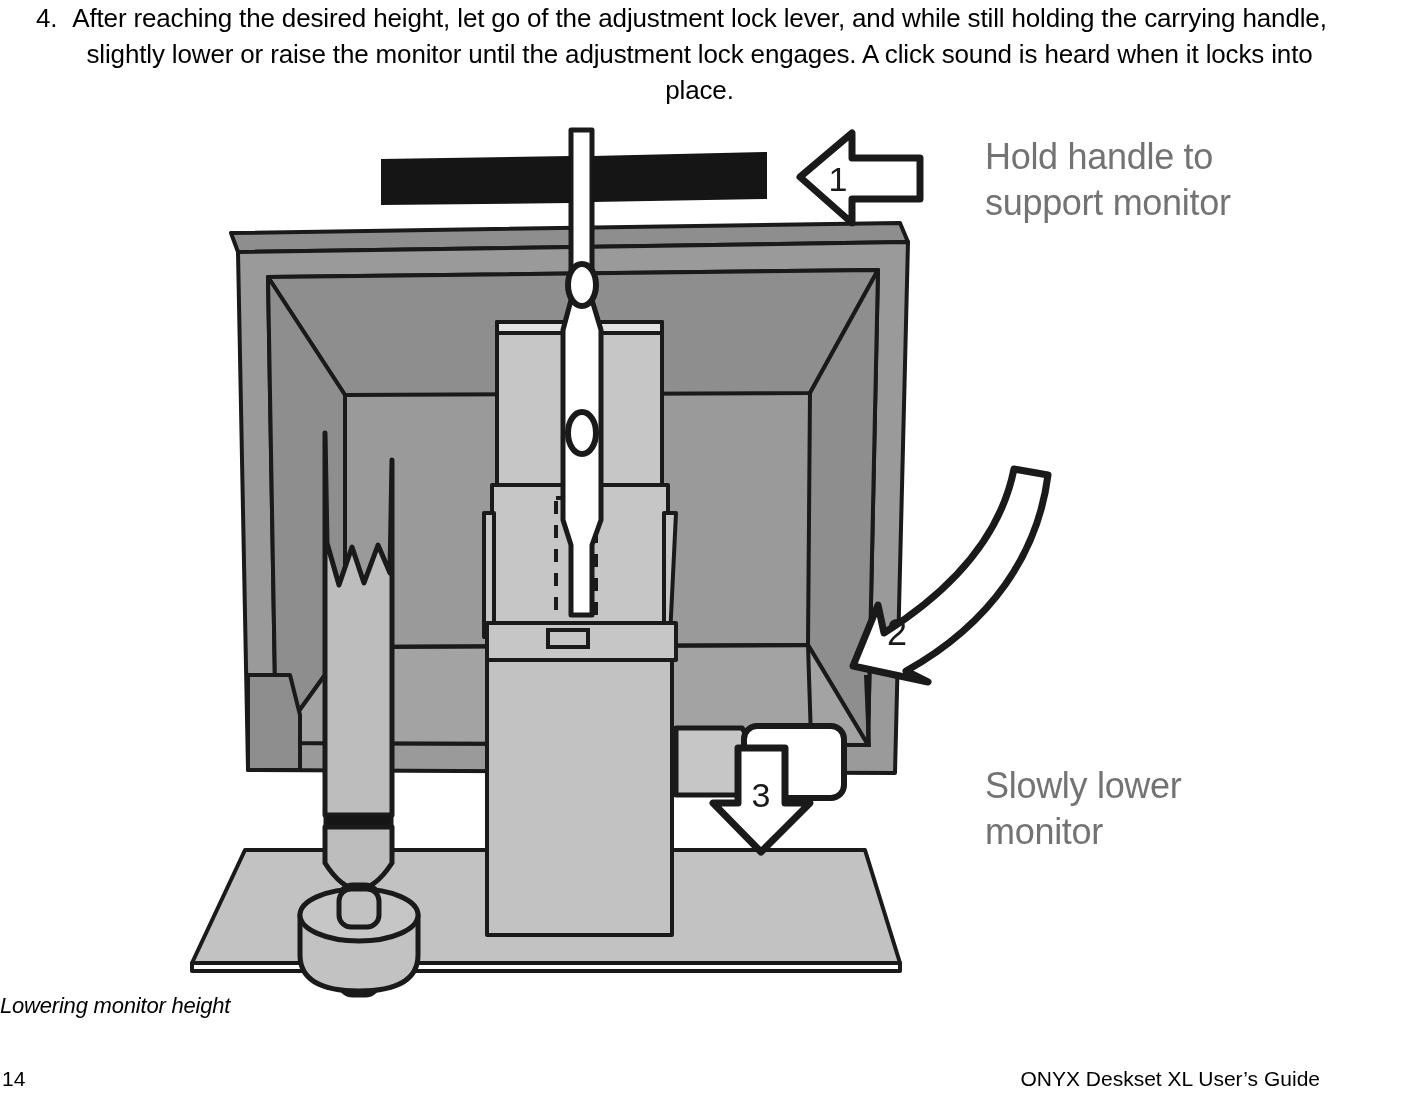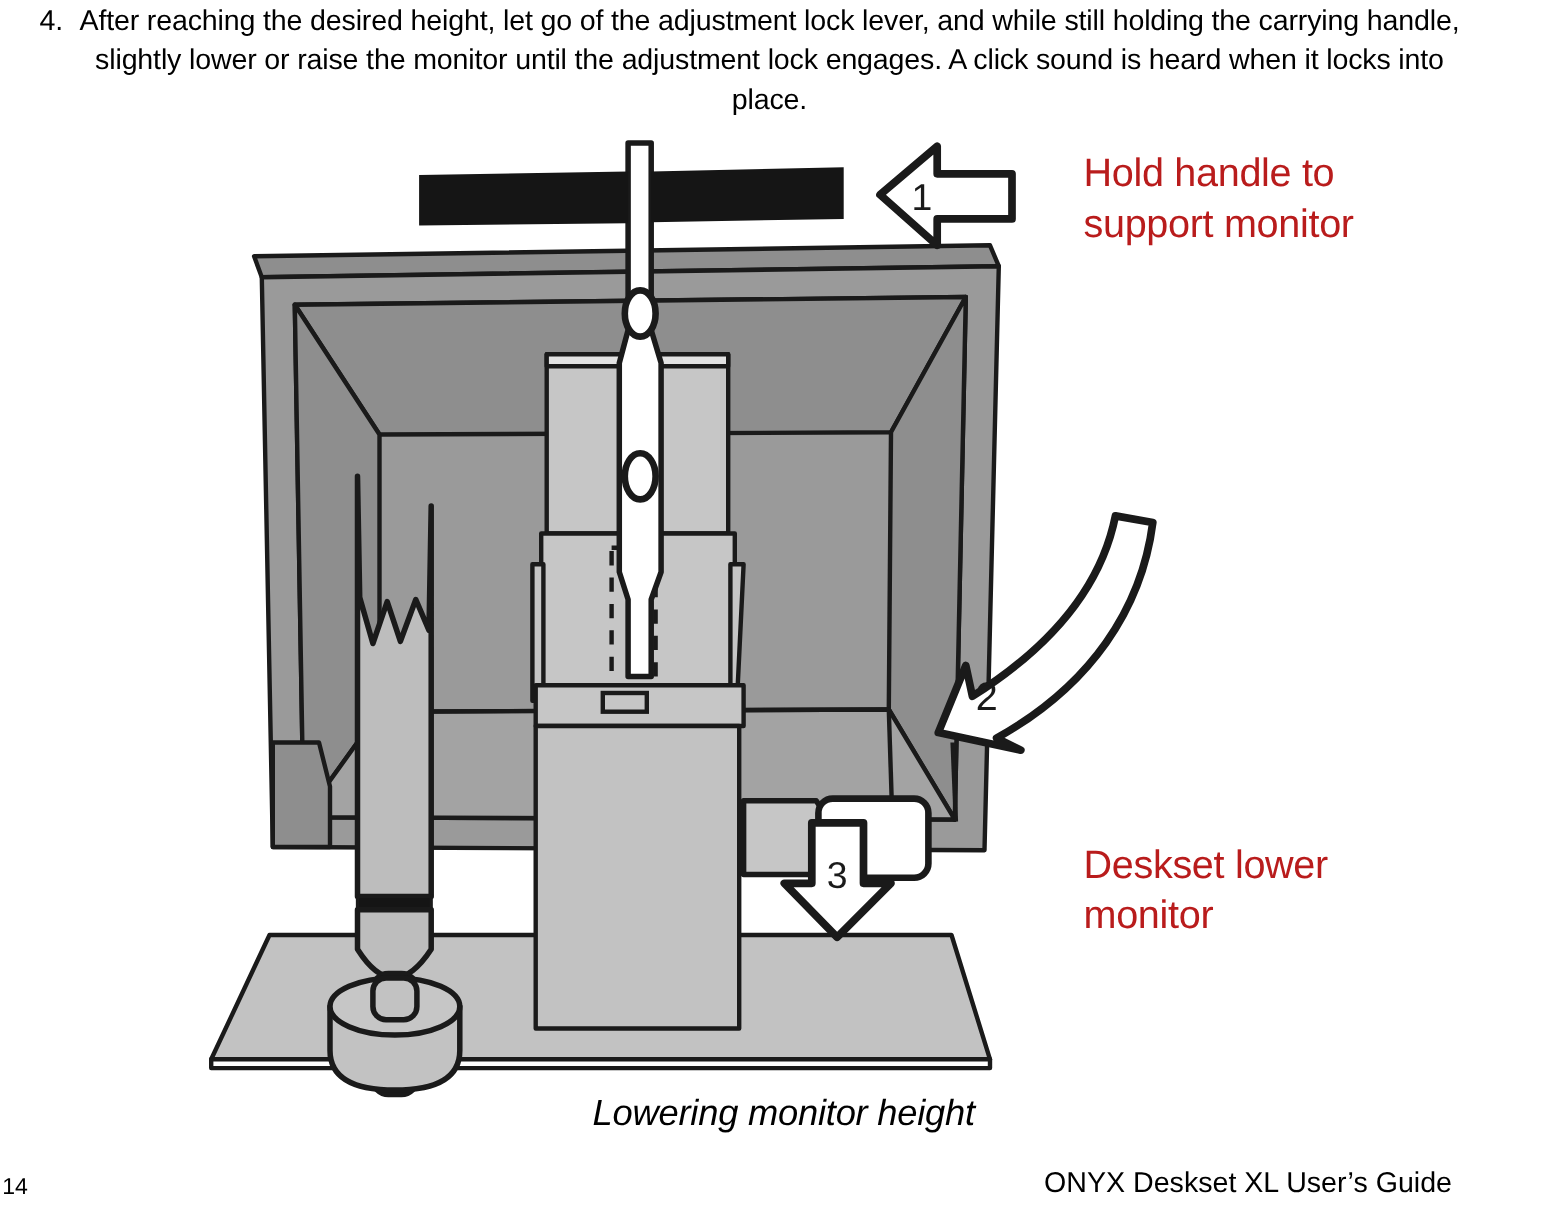--- a/index.html
+++ b/index.html
@@ -61,35 +61,34 @@
     top: 0;
     display: block;
   }
 
   
   .callout {
     position: absolute;
     font-size: 36px;
     line-height: 46px;
     letter-spacing: -0.3px;
-    color: #b91c1c;
+    color: #737373;
     white-space: pre-line;
   }
   .callout-1 { left: 985px; top: 19px; }
   .callout-2 { left: 985px; top: 255px; }
   .callout-3 { left: 985px; top: 648px; }
 
   
   .caption {
     position: absolute;
     left: 0px;
     top: 993px;
     width: 1425px;
-    text-align: center;
-    font-size: 33px;
+    font-size: 22px;
     font-style: italic;
     letter-spacing: -0.2px;
   }
 
   
   .footer {
     position: absolute;
     left: 0px;
     bottom: 8px;
     width: 1322px;
@@ -98,21 +97,21 @@
   .footer-page {
     position: absolute;
     left: 2px;
     bottom: 0px;
     font-size: 21px;
   }
   .footer-title {
     position: absolute;
     right: 2px;
     bottom: 0px;
-    font-size: 26px;
+    font-size: 21px;
   }
 </style>
 </head>
 <body>
 
 <div class="step-block">
   <div class="step-number">4.</div>
   <div class="step-text">After reaching the desired height, let go of the adjustment lock lever, and while still holding the carrying handle, slightly lower or raise the monitor until the adjustment lock engages. A click sound is heard when it locks into place.</div>
 </div>
 
@@ -211,21 +210,21 @@
 
     <g>
       <path d="M 738,633 L 785,633 L 785,688 L 810,688 L 761,737 L 713,688 L 738,688 Z" fill="#ffffff" stroke="#1a1a1a" stroke-width="7" stroke-linejoin="round"></path>
       <text x="761" y="692" font-family="Liberation Sans, sans-serif" font-size="34" fill="#1a1a1a" text-anchor="middle">3</text>
     </g>
 
   </svg>
 
   <div class="callout callout-1">Hold handle to
 support monitor</div>
-  <div class="callout callout-3">Deskset lower
+  <div class="callout callout-3">Slowly lower
 monitor</div>
 </div>
 
 <div class="caption">Lowering monitor height</div>
 
 <div class="footer">
   <div class="footer-page">14</div>
   <div class="footer-title">ONYX Deskset XL User’s Guide</div>
 </div>
 

